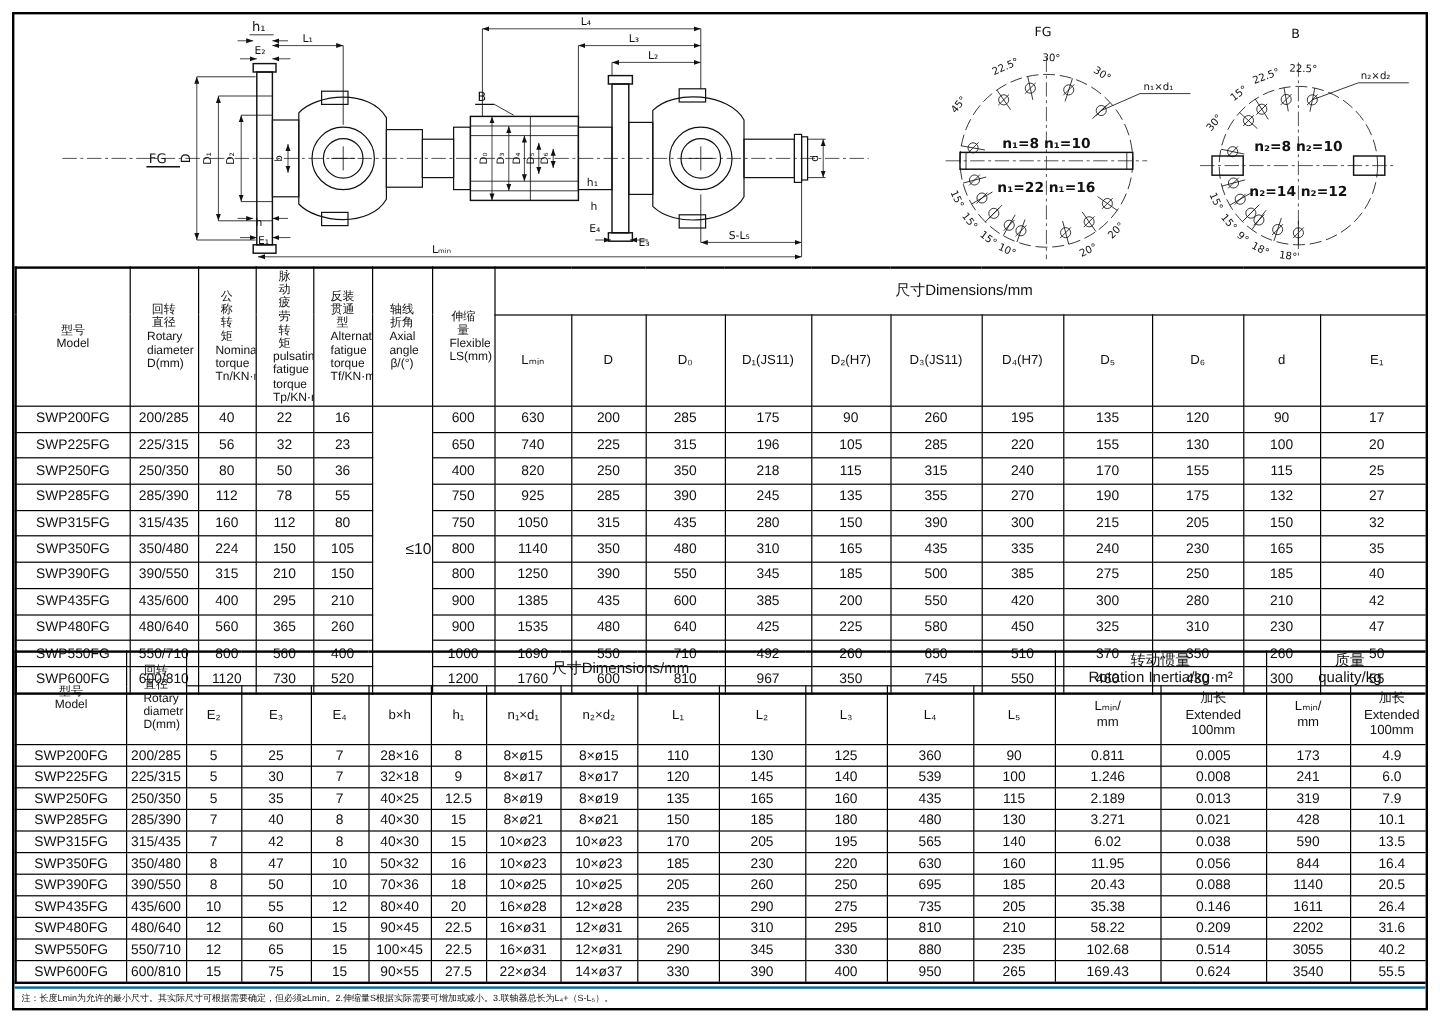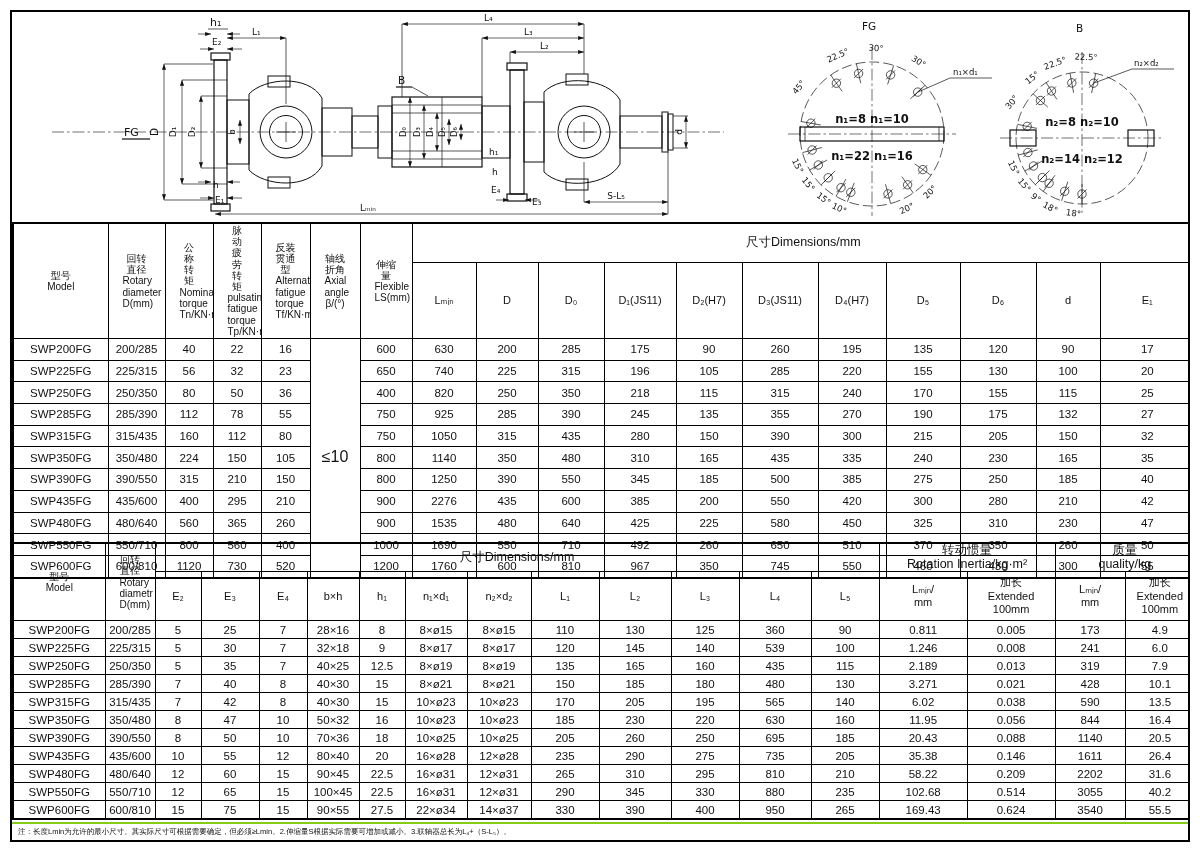--- a/index.html
+++ b/index.html
@@ -17,23 +17,23 @@
   .thin{stroke-width:0.7;}
   .med{stroke-width:1.2;}
   .titles{padding:1px 0 3px 8px;flex:0 0 auto;}
   .title-line{font-size:13px;line-height:16px;white-space:nowrap;}
   table{border-collapse:collapse;table-layout:fixed;width:100%;border:2px solid #000;flex:0 0 auto;}
   td{border:1px solid #000;text-align:center;vertical-align:middle;overflow:hidden;
      padding:0;font-size:11.5px;height:17px;line-height:1.05;}
   thead td.hc{font-size:10px;line-height:1.12;white-space:pre-line;padding:1px 14px;}
   td.hg{font-size:12.5px;height:24px;white-space:pre-line;line-height:1.1;}
   td.hs{height:48px;font-size:11px;white-space:pre-line;line-height:1.25;}
-  td.beta{font-size:16px;}
+  td.beta{font-size:13px;text-align:right;}
   #table2{margin-top:4px;}
-  .notes{margin-top:auto;border-top:2px solid #84cc16;padding:2px 6px 3px;flex:0 0 auto;}
+  .notes{margin-top:auto;border-top:2px solid #0369a1;padding:2px 6px 3px;flex:0 0 auto;}
   .note-line{white-space:nowrap;overflow:hidden;}
   .note-cn{font-size:7.5px;line-height:11px;}
   .note-en{font-size:8px;line-height:11px;}
 </style>
 </head>
 <body>
 
 <div class="page">
  <div class="frame">
 
@@ -497,21 +497,21 @@
             <td>185</td>
             <td>40</td>
           </tr>
           <tr>
             <td>SWP435FG</td>
             <td>435/600</td>
             <td>400</td>
             <td>295</td>
             <td>210</td>
             <td>900</td>
-            <td>2276</td>
+            <td>1385</td>
             <td>435</td>
             <td>600</td>
             <td>385</td>
             <td>200</td>
             <td>550</td>
             <td>420</td>
             <td>300</td>
             <td>280</td>
             <td>210</td>
             <td>42</td>

